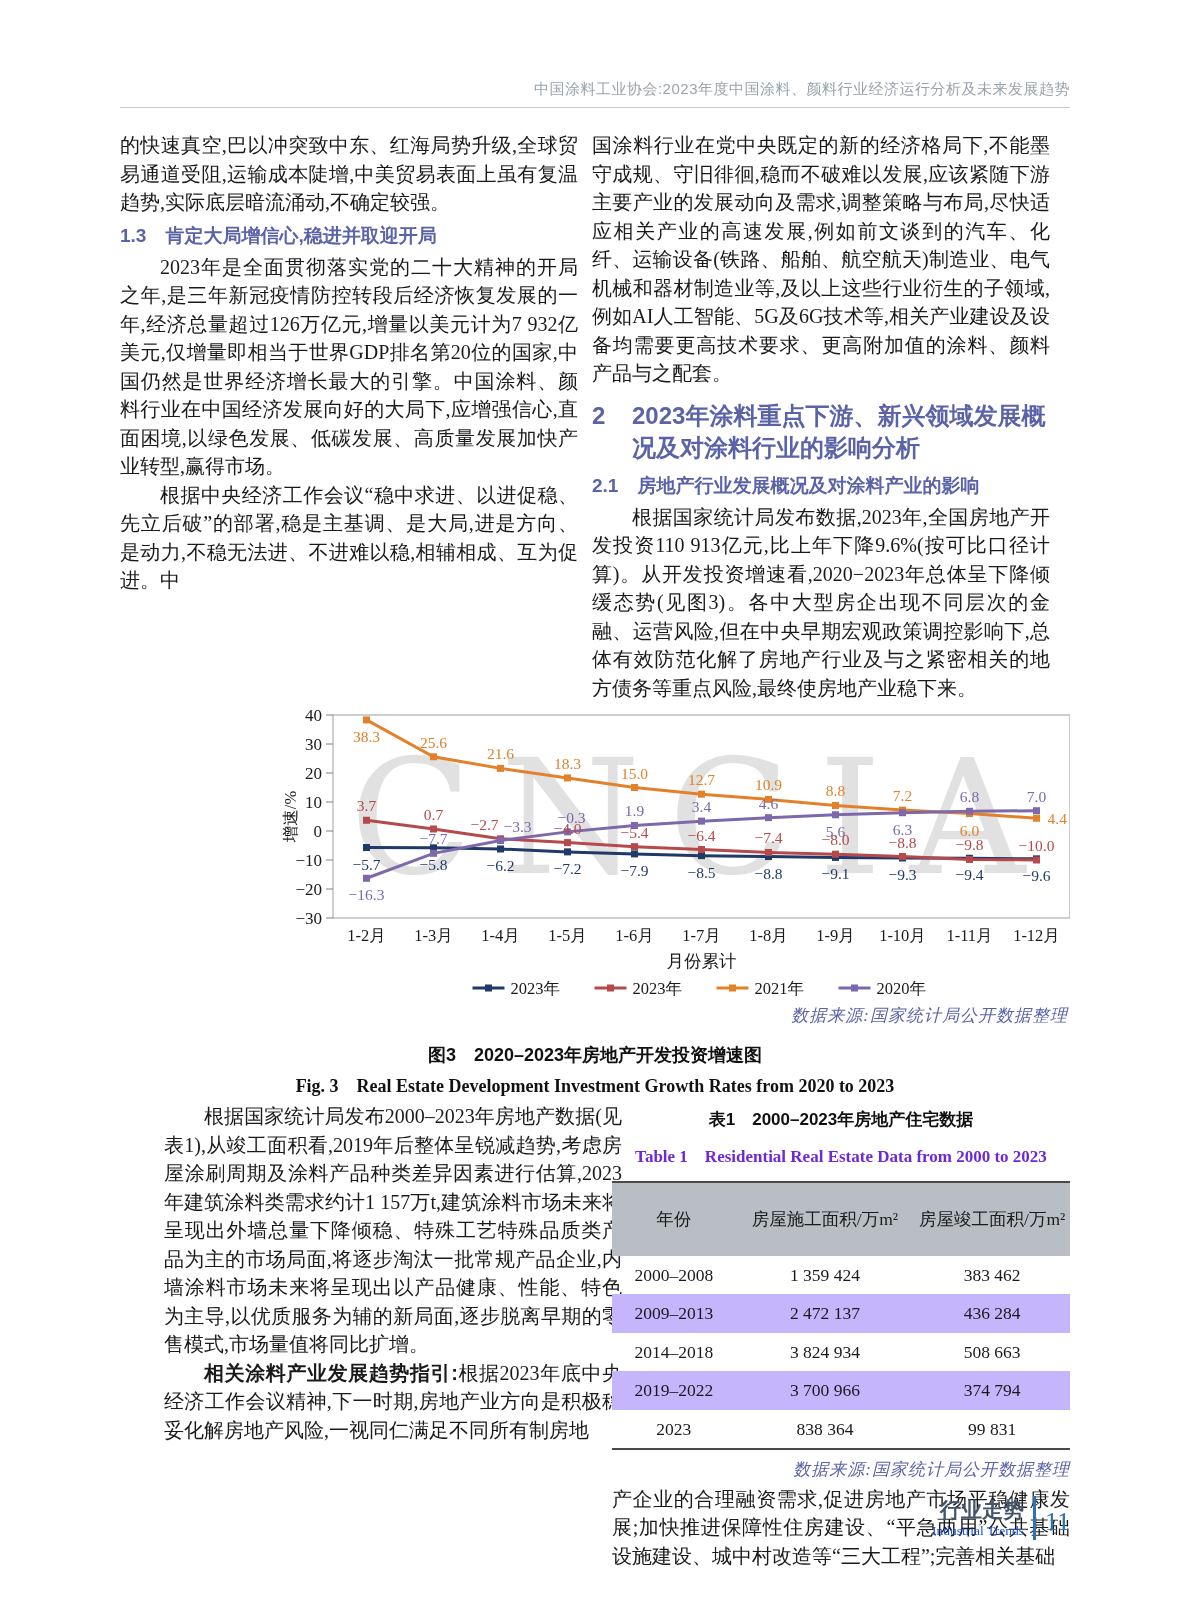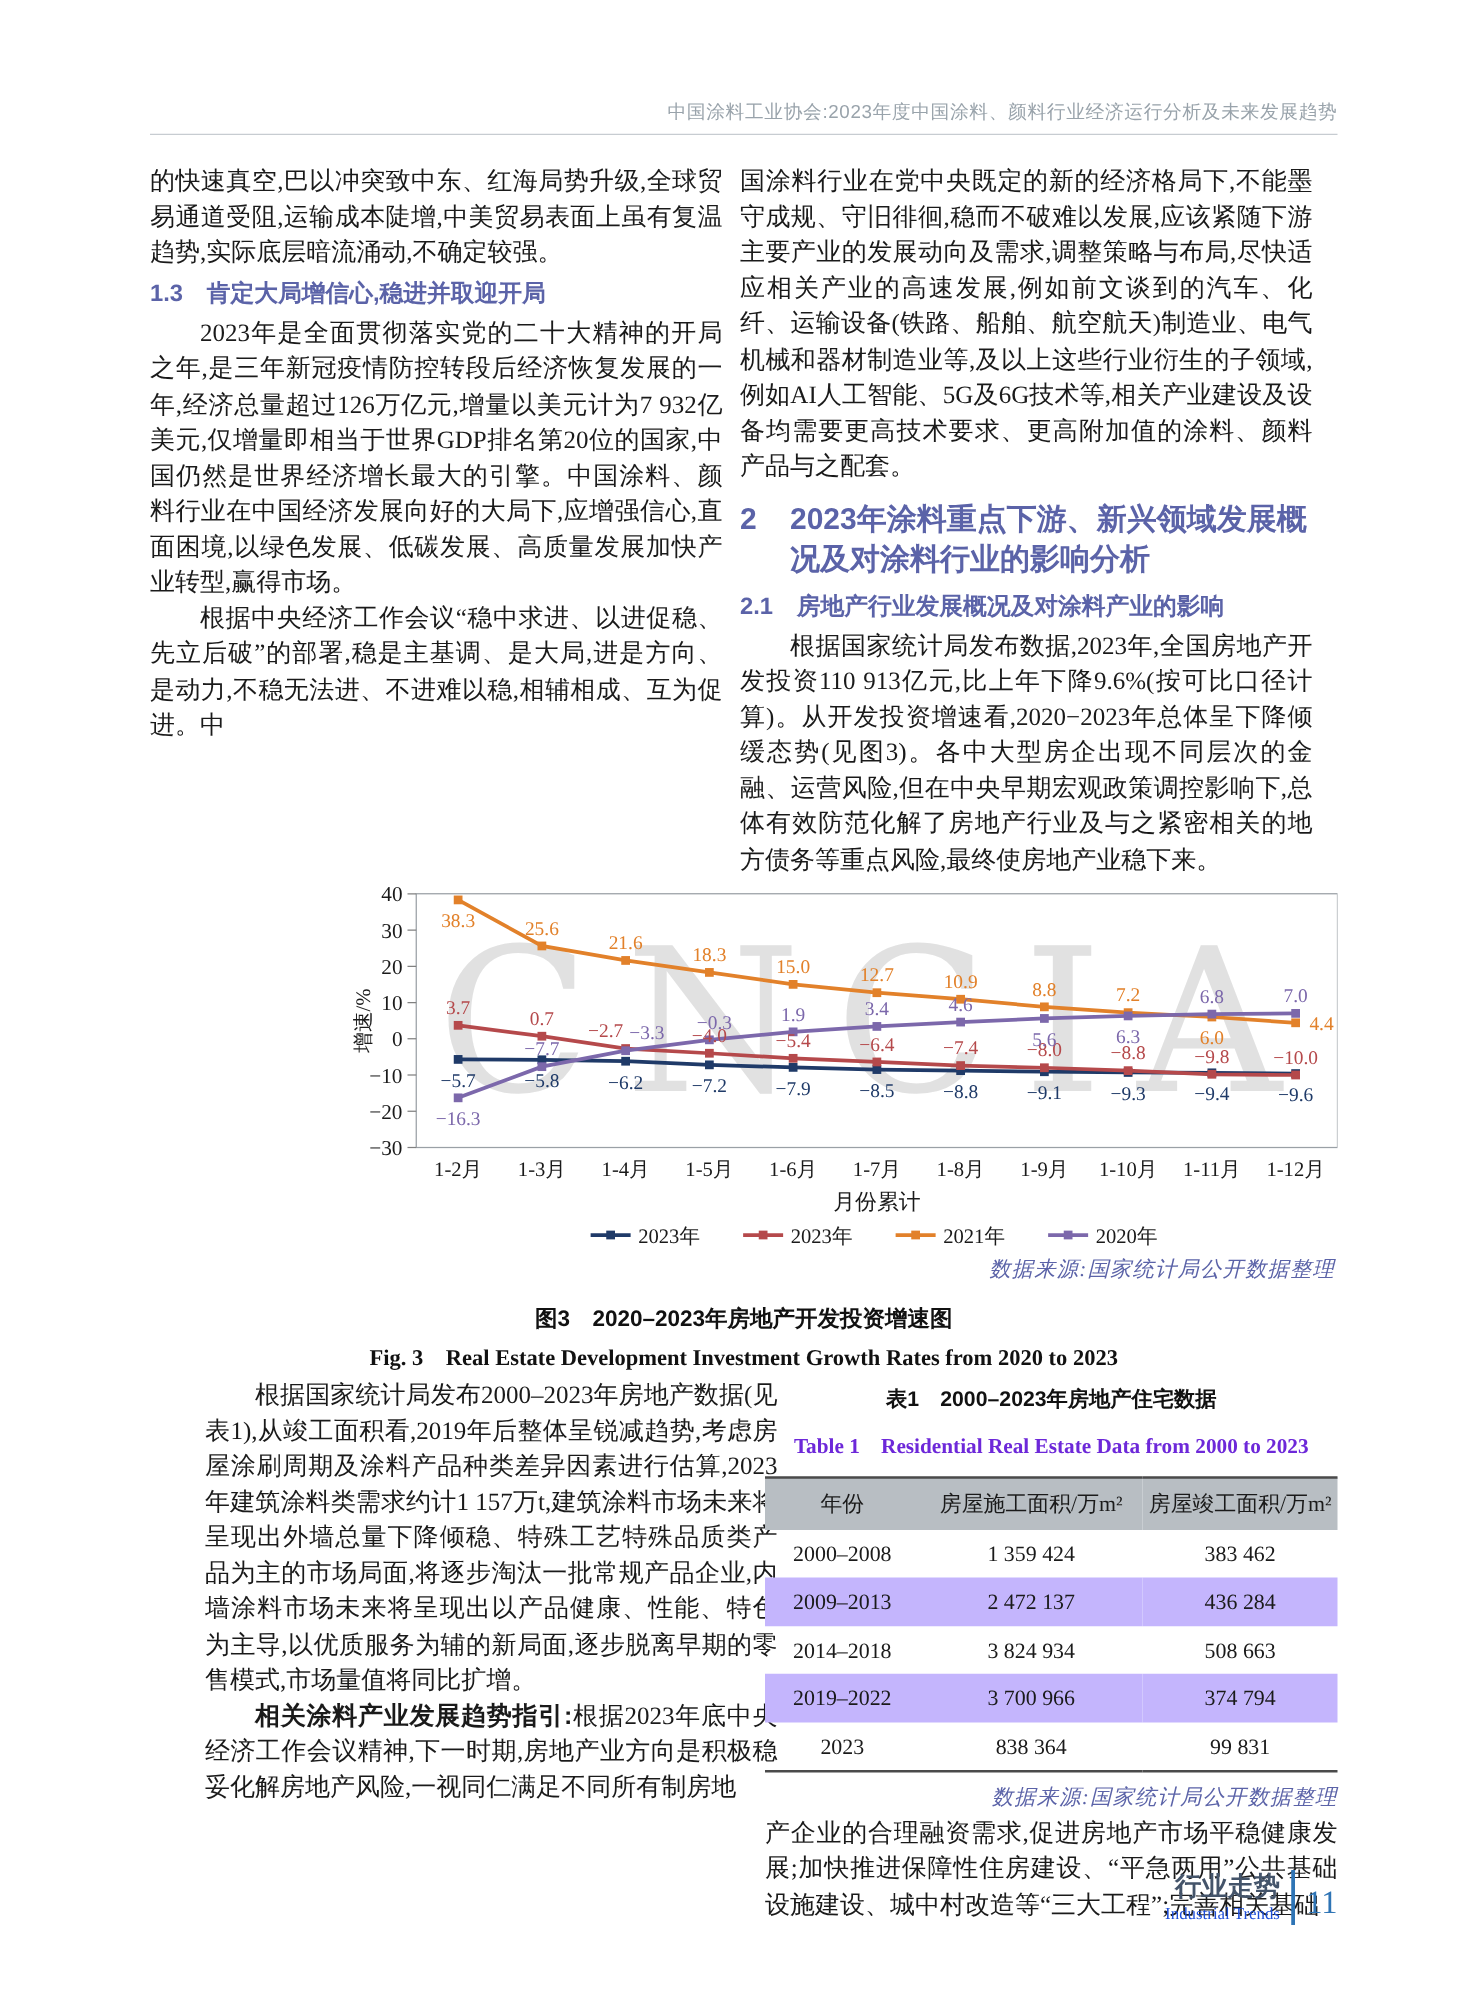--- a/index.html
+++ b/index.html
@@ -33,21 +33,21 @@
         font-style:italic;font-size:17px;color:#5b63a8;letter-spacing:1px;}
   .fig-caption-zh{text-align:center;margin-top:16px;font-family:"Liberation Sans","DejaVu Sans",sans-serif;
         font-weight:bold;font-size:18px;color:#111;}
   .fig-caption-en{text-align:center;margin-top:7px;font-weight:bold;font-size:18px;color:#111;}
   
   .table-caption-zh{text-align:center;font-family:"Liberation Sans","DejaVu Sans",sans-serif;
         font-weight:bold;font-size:17px;color:#111;margin:6px 0 0 0;}
   .table-caption-en{text-align:center;font-weight:bold;font-size:17px;color:#6d28d9;margin:8px 0 10px 0;}
   table.data{width:100%;border-collapse:collapse;font-size:17.5px;
         border-top:2px solid #4a4a4a;border-bottom:2px solid #4a4a4a;}
-  table.data th{background:#b8bec3;font-weight:normal;padding:6px 2px;text-align:center;margin-top:11px;}
+  table.data th{background:#b8bec3;font-weight:normal;padding:22px 2px;text-align:center;margin-top:11px;}
   table.data td{padding:5px 2px;text-align:center;}
   table.data tr.alt{background:#c4b5fd;font-family:Liberation Serif, serif;}
   .table-source{text-align:right;margin-top:6px;font-style:italic;font-size:17px;color:#5b63a8;letter-spacing:1px;}
   .after-table{margin-top:16px;font-size:20px;line-height:28.5px;text-align:justify;}
   
   .footer{position:absolute;top:1496px;left:120px;width:950px;display:flex;justify-content:flex-end;align-items:center;}
   .footer-zh{font-family:"Liberation Sans","DejaVu Sans",sans-serif;font-weight:bold;font-size:21px;color:#44546a;text-align:right;line-height:24px;}
   .footer-en{font-size:13.5px;color:#1d4ed8;text-align:right;line-height:17px;}
   .footer-bar{width:3px;height:44px;background:#2e74b5;margin:0 9px 0 9px;}
   .footer-page{font-size:26px;color:#2e74b5;padding-top:8px;}

